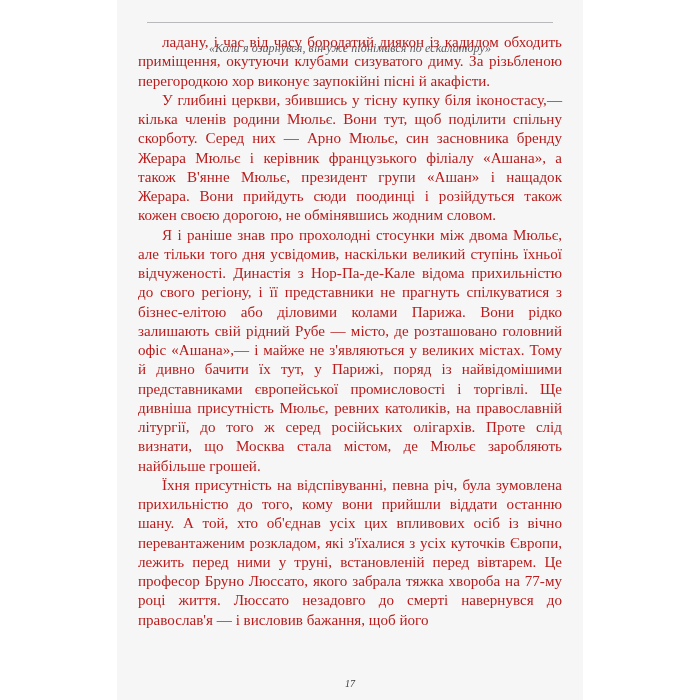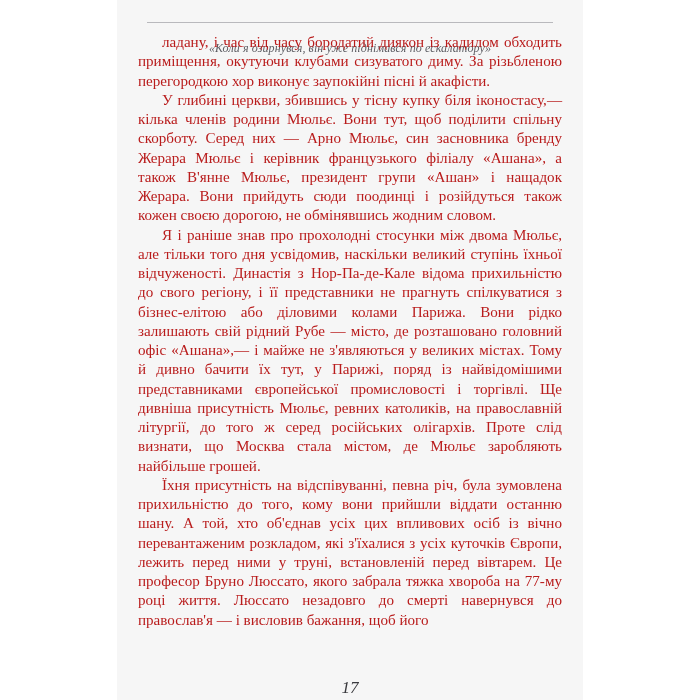--- a/index.html
+++ b/index.html
@@ -88,21 +88,21 @@
     margin-bottom: 8px;
   }
 
   .page-number {
     position: absolute;
     left: 0px;
     top: 678px;
     width: 466px;
     text-align: center;
     font-style: italic;
-    font-size: 17px;
+    font-size: 10px;
     color: #3a3a3e;
   }
 </style>
 </head>
 <body>
 
 <div class="viewer">
 
   <div class="page-sheet">
     <div class="page-inner">

